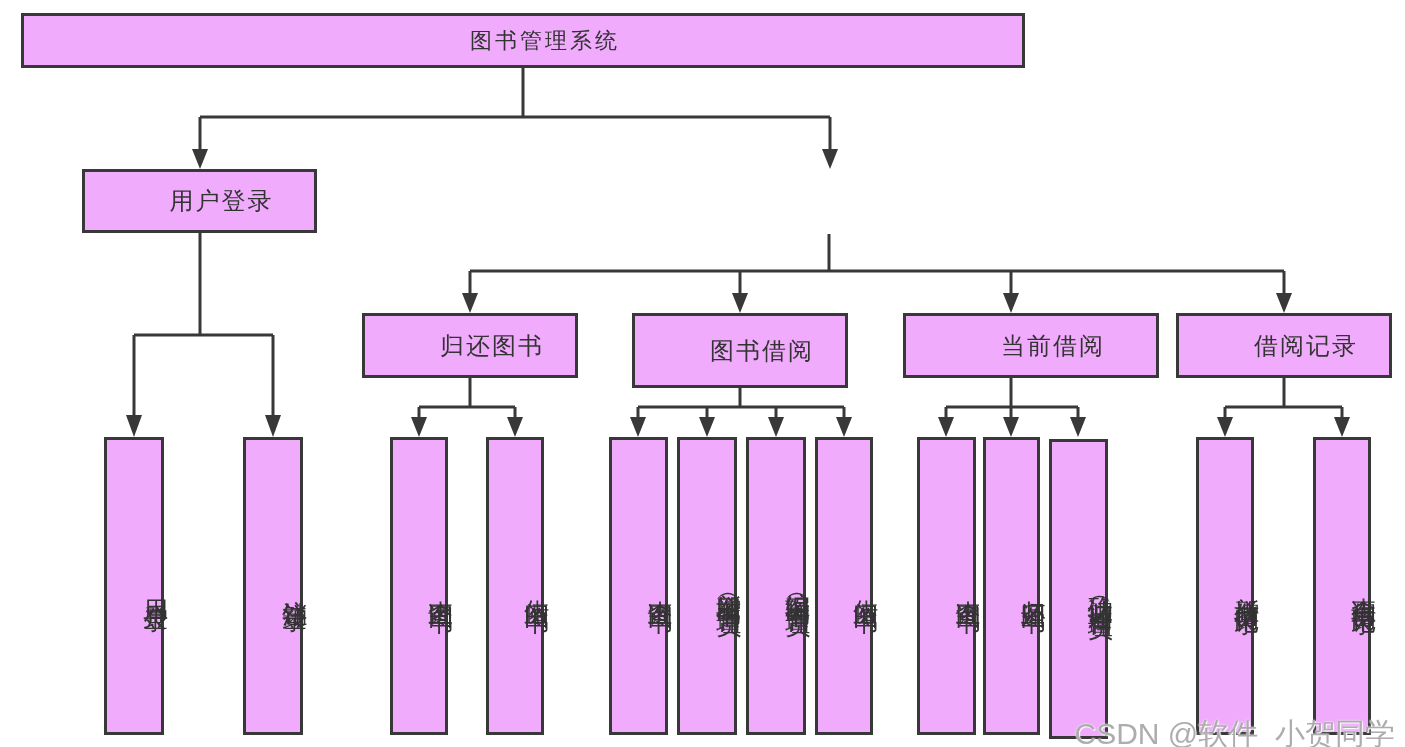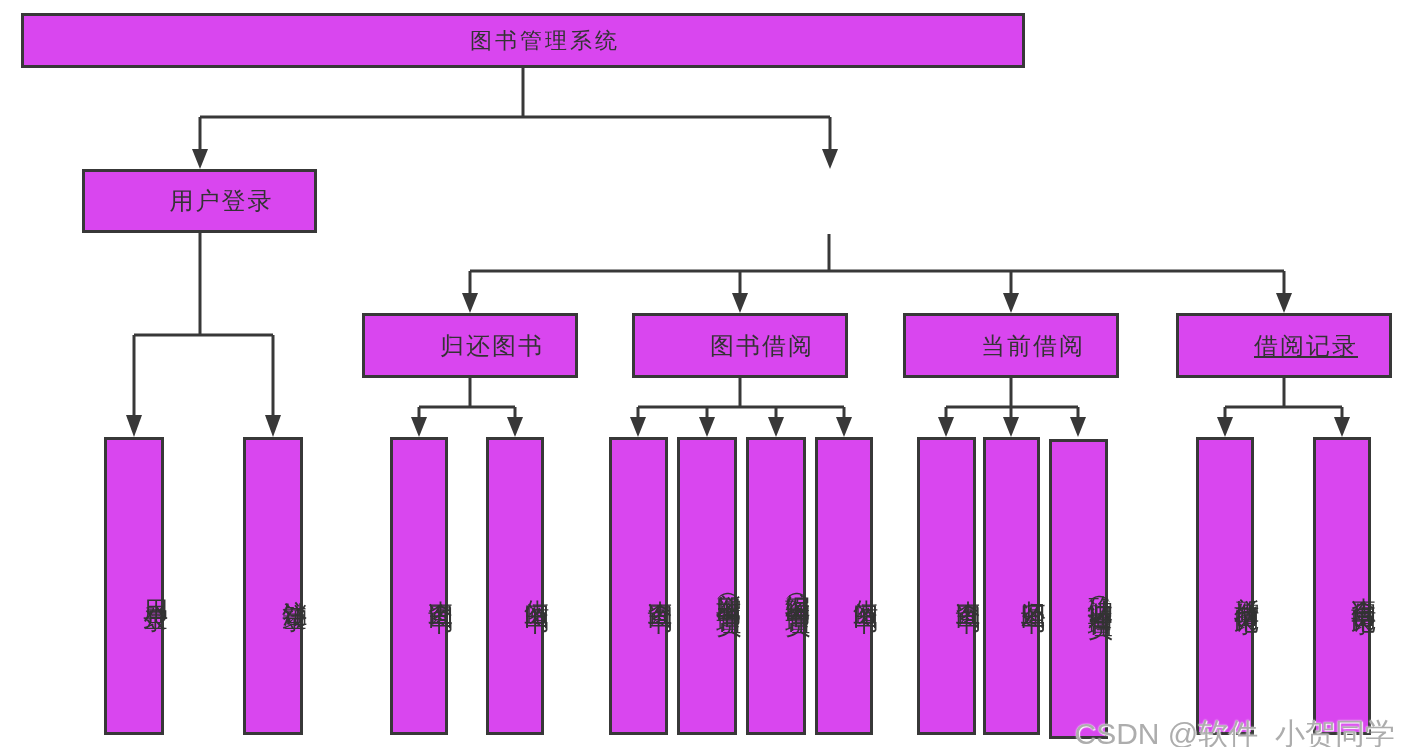--- a/index.html
+++ b/index.html
@@ -12,21 +12,21 @@
     overflow: hidden;
   }
   #connector-layer {
     position: absolute;
     left: 0; top: 0;
     width: 1405px; height: 747px;
   }
   .box {
     position: absolute;
     box-sizing: border-box;
-    background: #d946ef;
+    background: #f0abfc;
     border: 3px solid #383838;
     display: flex;
     align-items: center;
     justify-content: center;
     color: #333333;
     padding-left: 44px;
   }
   .box .lbl { white-space: nowrap; }
   .root-box .lbl { font-size: 22px; letter-spacing: 3px; }
   .h-box .lbl { font-size: 24px; letter-spacing: 2px; }
@@ -124,27 +124,27 @@
     <span class="lbl">图书管理系统</span>
   </div>
 
   <div class="box h-box" style="left:82px; top:169px; width:235px; height:64px;">
     <span class="lbl">用户登录</span>
   </div>
 
   <div class="box h-box" style="left:362px; top:313px; width:216px; height:65px;">
     <span class="lbl">归还图书</span>
   </div>
-  <div class="box h-box" style="left:632px; top:313px; width:216px; height:65px;align-items:center;">
+  <div class="box h-box" style="left:632px; top:313px; width:216px; height:75px;align-items:center;">
     <span class="lbl">图书借阅</span>
   </div>
-  <div class="box h-box" style="left:903px; top:313px; width:216px; height:65px;">
+  <div class="box h-box" style="left:903px; top:313px; width:256px; height:65px;">
     <span class="lbl">当前借阅</span>
   </div>
-  <div class="box h-box" style="left:1176px; top:313px; width:216px; height:65px;text-decoration:underline;">
+  <div class="box h-box" style="left:1176px; top:313px; width:216px; height:65px;">
     <span class="lbl">借阅记录</span>
   </div>
 
   <div class="box v-box" style="left:104px; top:437px; width:60px; height:298px;">
     <span class="lbl">用户登录</span>
   </div>
   <div class="box v-box" style="left:243px; top:437px; width:60px; height:298px;">
     <span class="lbl">注销登录</span>
   </div>
 

